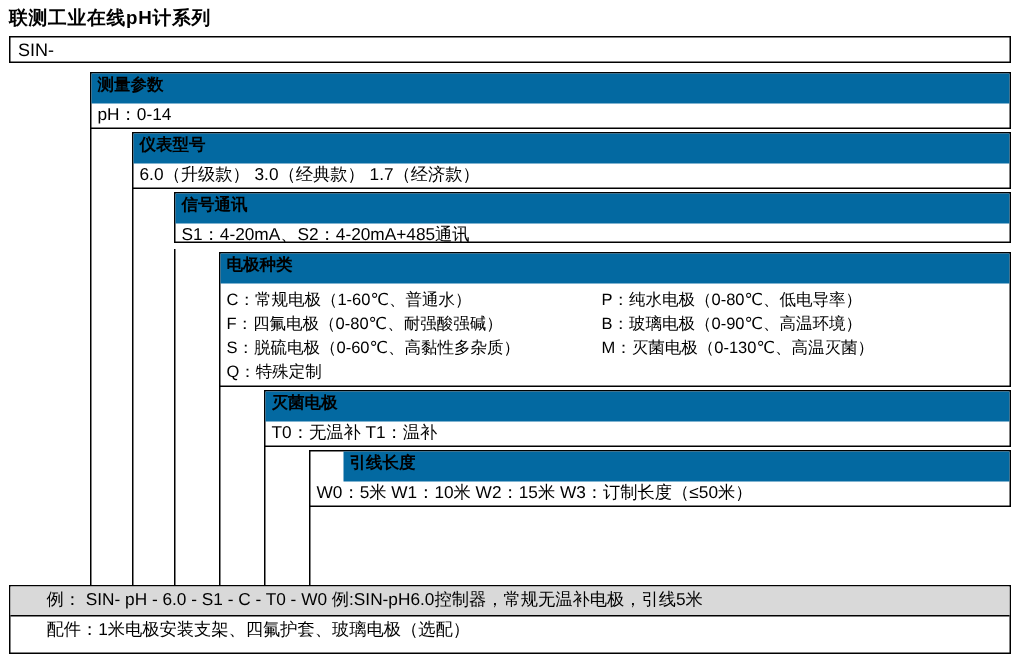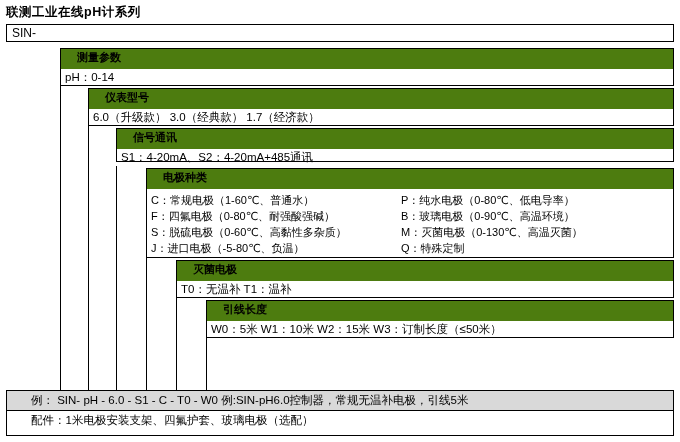--- a/index.html
+++ b/index.html
@@ -15,23 +15,23 @@
 
   
   .box{
     position:absolute;
     border:1px solid #000;
     background:#fff;
     box-sizing:border-box;
     line-height:1.15;
   }
   .hdr{
-    background:#4d7c0f;
+    background:#0369a1;
     font-weight:bold;
-    padding:2px 16px;
+    padding:2px 4px;
   }
   .body{
     padding:2px 4px;
   }
   .title{
     position:absolute;
     left:6px;top:4px;
     font-size:12.5px;
     font-weight:bold;
     letter-spacing:0.5px;
@@ -59,21 +59,21 @@
   #g4 .body{height:72px;padding:3px 4px;}
   #g4 .erow{display:flex;height:16px;align-items:center;}
   #g4 .c1{width:250px;white-space:nowrap;}
   #g4 .c2{white-space:nowrap;}
 
   #g5{left:176px;top:260px;width:498px;height:38px;}
   #g5 .hdr{height:16px;}
   #g5 .body{height:20px;font-size:11.5px;}
 
   #g6{left:206px;top:300px;width:468px;height:38px;}
-  #g6 .hdr{height:16px;}
+  #g6 .hdr{height:16px;margin-left:22px;}
   #g6 .body{height:20px;font-size:11.5px;}
 
   
   .vline{position:absolute;border-left:1px solid #000;}
 
   #foot{left:6px;top:390px;width:668px;height:46px;border:1px solid #000;}
   #foot .frow{padding:3px 24px;font-size:11.5px;white-space:nowrap;}
   #foot .divider{border-top:1px solid #000;}
 </style>
 </head>
@@ -111,21 +111,20 @@
       </div>
       <div class="erow">
         <span class="c1">F：四氟电极（0-80℃、耐强酸强碱）</span>
         <span class="c2">B：玻璃电极（0-90℃、高温环境）</span>
       </div>
       <div class="erow">
         <span class="c1">S：脱硫电极（0-60℃、高黏性多杂质）</span>
         <span class="c2">M：灭菌电极（0-130℃、高温灭菌）</span>
       </div>
       <div class="erow">
-        <span class="c1">J：进口电极（-5-80℃、负温）</span>
         <span class="c2">Q：特殊定制</span>
       </div>
     </div>
   </div>
 
   <div class="box" id="g5">
     <div class="hdr">灭菌电极</div>
     <div class="body rowtext">T0：无温补        T1：温补</div>
   </div>
 

